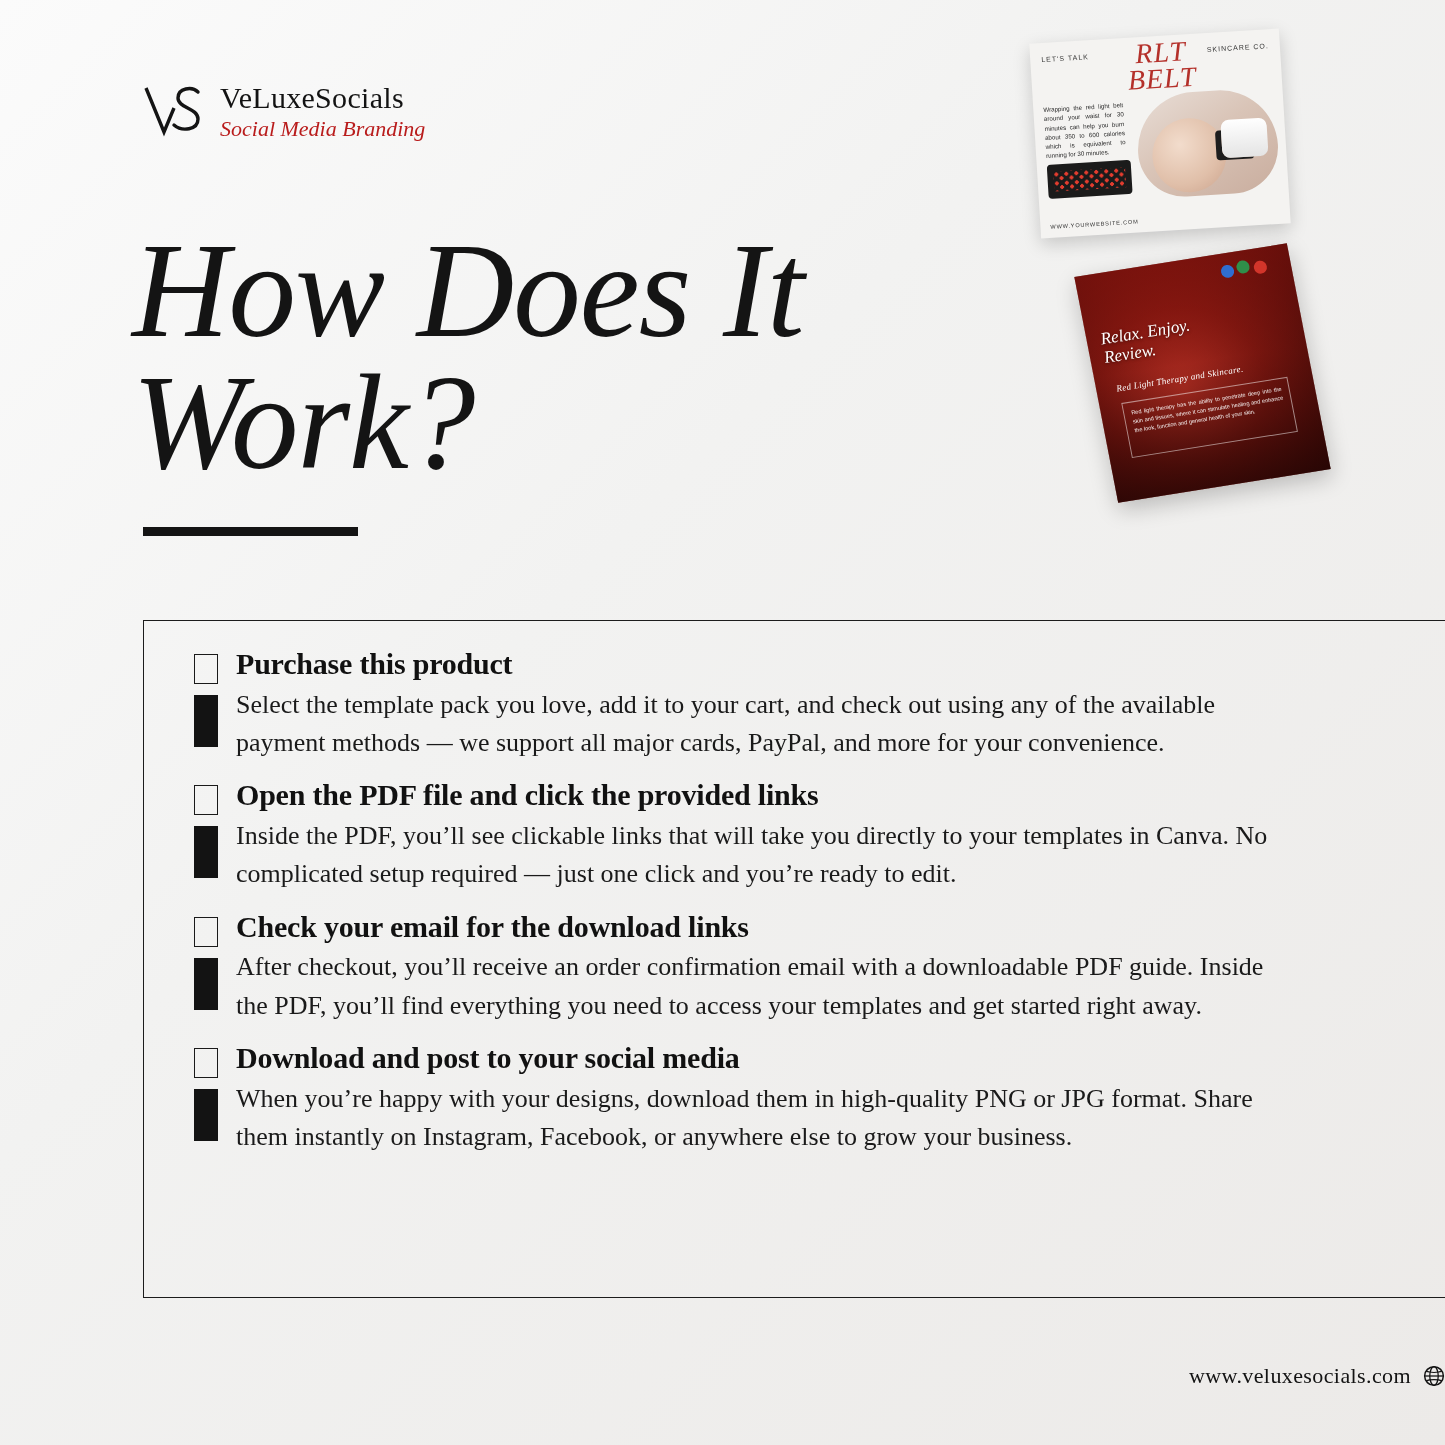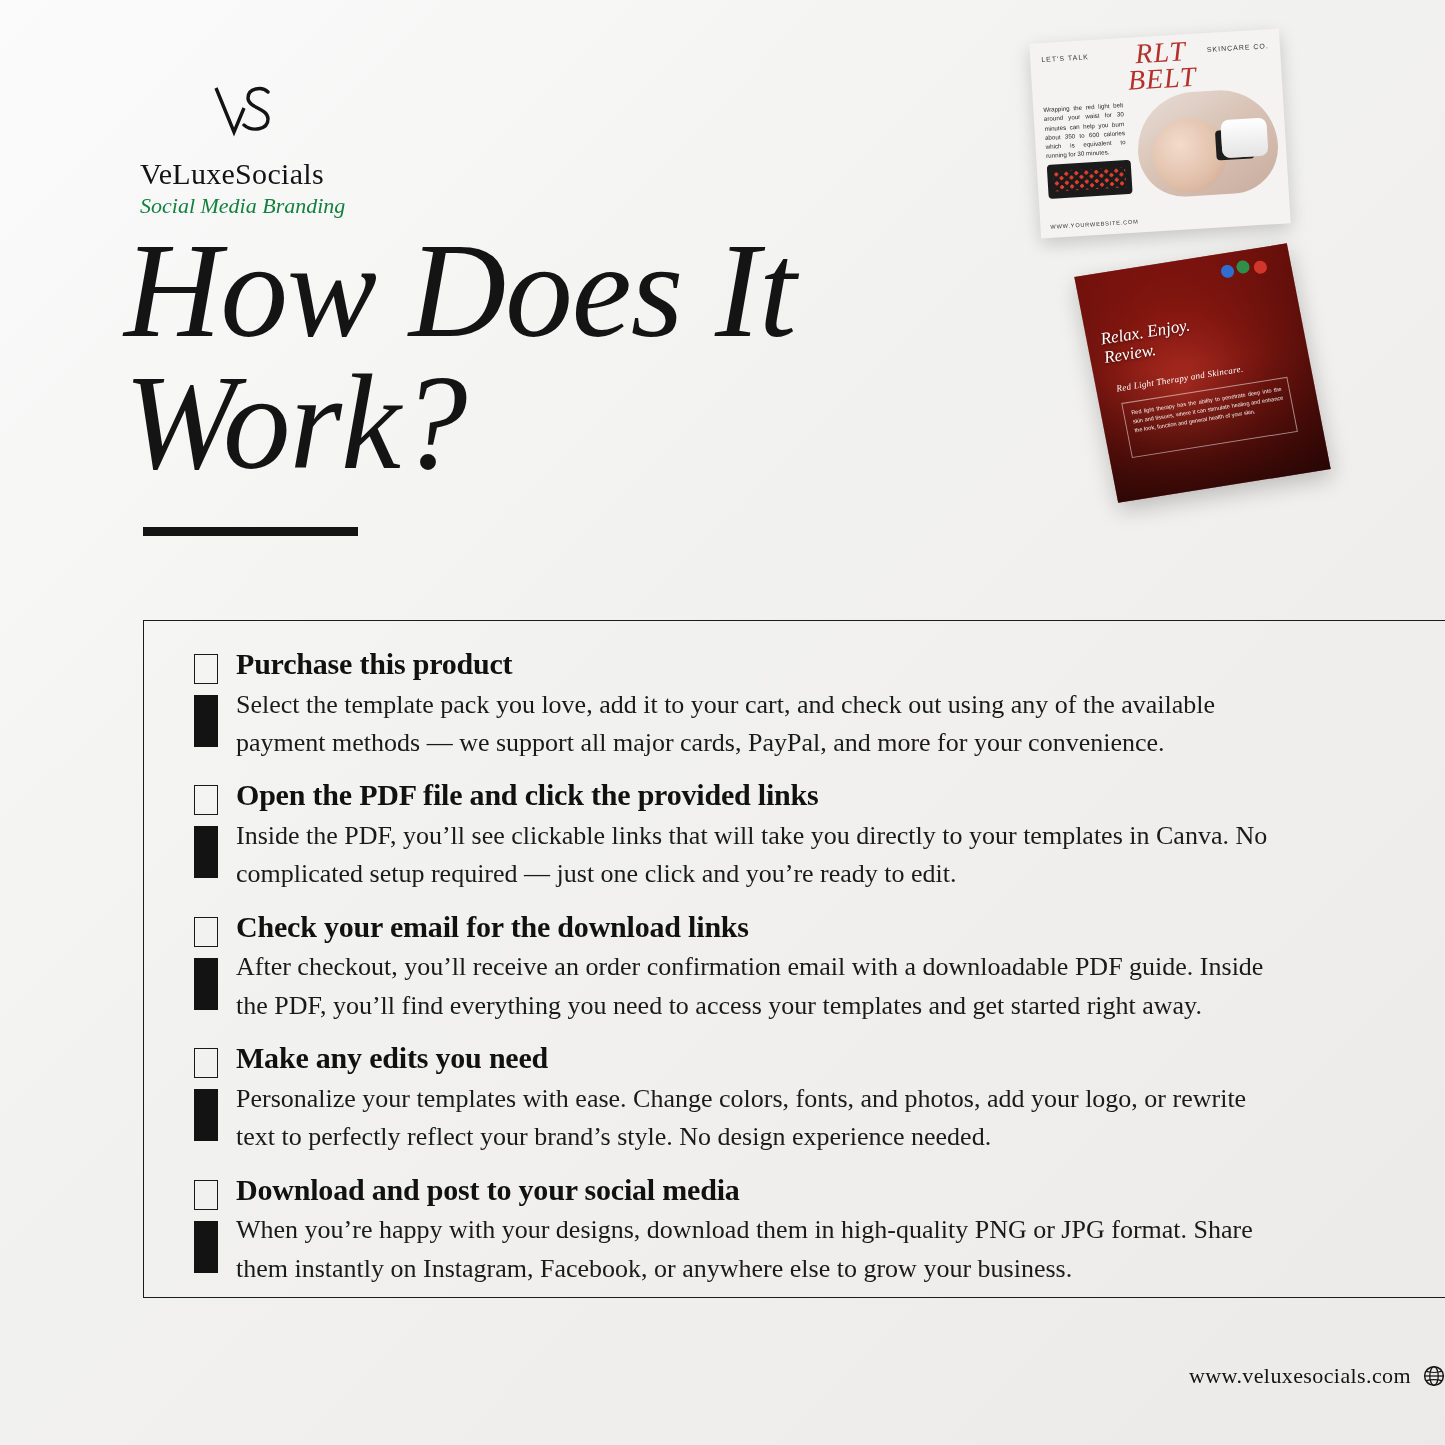--- a/index.html
+++ b/index.html
@@ -17,21 +17,20 @@
   }
 
   
   .brand {
     position: absolute;
     left: 140px;
     top: 78px;
     display: flex;
     align-items: center;
     gap: 14px;
-    flex-direction: column;
   }
   .brand-mark {
     width: 66px;
     height: 66px;
     position: relative;
     flex: 0 0 auto;
   }
   .brand-text {
     display: flex;
     flex-direction: column;
@@ -41,28 +40,28 @@
   .brand-name {
     font-family: "Liberation Serif", serif;
     font-size: 30px;
     letter-spacing: 0.3px;
     color: #131313;
   }
   .brand-tag {
     font-family: "Liberation Serif", serif;
     font-style: italic;
     font-size: 22px;
-    color: #15803d;
+    color: #b91c1c;
     margin-top: 4px;
   }
 
   
   .headline {
     position: absolute;
-    left: 124px;
+    left: 132px;
     top: 225px;
     width: 780px;
     font-family: "Liberation Serif", serif;
     font-style: italic;
     font-weight: 400;
     font-size: 135px;
     line-height: 0.98;
     letter-spacing: -1px;
     color: #141414;
   }
@@ -420,26 +419,20 @@
       <p class="step-desc">Inside the PDF, you’ll see clickable links that will take you directly to your templates in Canva. No complicated setup required — just one click and you’re ready to edit.</p>
     </div>
 
     <div class="step">
       <span class="step-box"></span>
       <span class="step-bar"></span>
       <p class="step-title">Check your email for the download links</p>
       <p class="step-desc">After checkout, you’ll receive an order confirmation email with a downloadable PDF guide. Inside the PDF, you’ll find everything you need to access your templates and get started right away.</p>
     </div>
 
-    <div class="step">
-      <span class="step-box"></span>
-      <span class="step-bar"></span>
-      <p class="step-title">Make any edits you need</p>
-      <p class="step-desc">Personalize your templates with ease. Change colors, fonts, and photos, add your logo, or rewrite text to perfectly reflect your brand’s style. No design experience needed.</p>
-    </div>
 
     <div class="step">
       <span class="step-box"></span>
       <span class="step-bar"></span>
       <p class="step-title">Download and post to your social media</p>
       <p class="step-desc">When you’re happy with your designs, download them in high-quality PNG or JPG format. Share them instantly on Instagram, Facebook, or anywhere else to grow your business.</p>
     </div>
 
   </div>
 </div>

